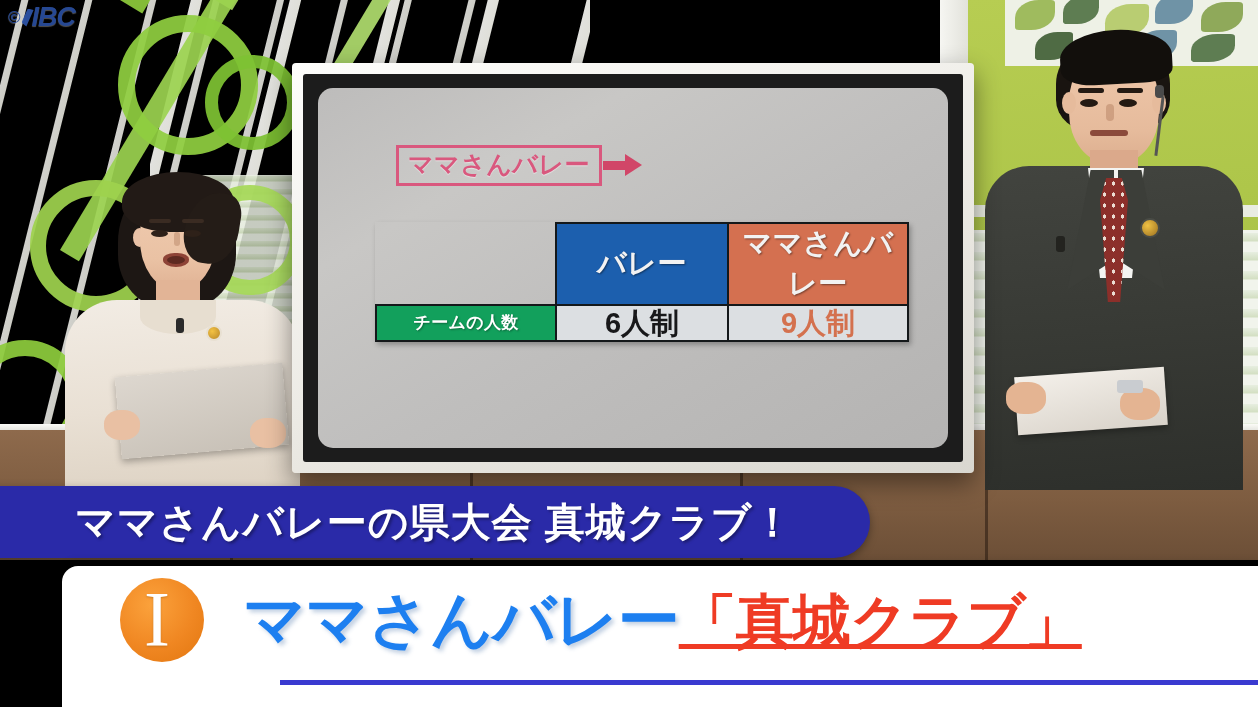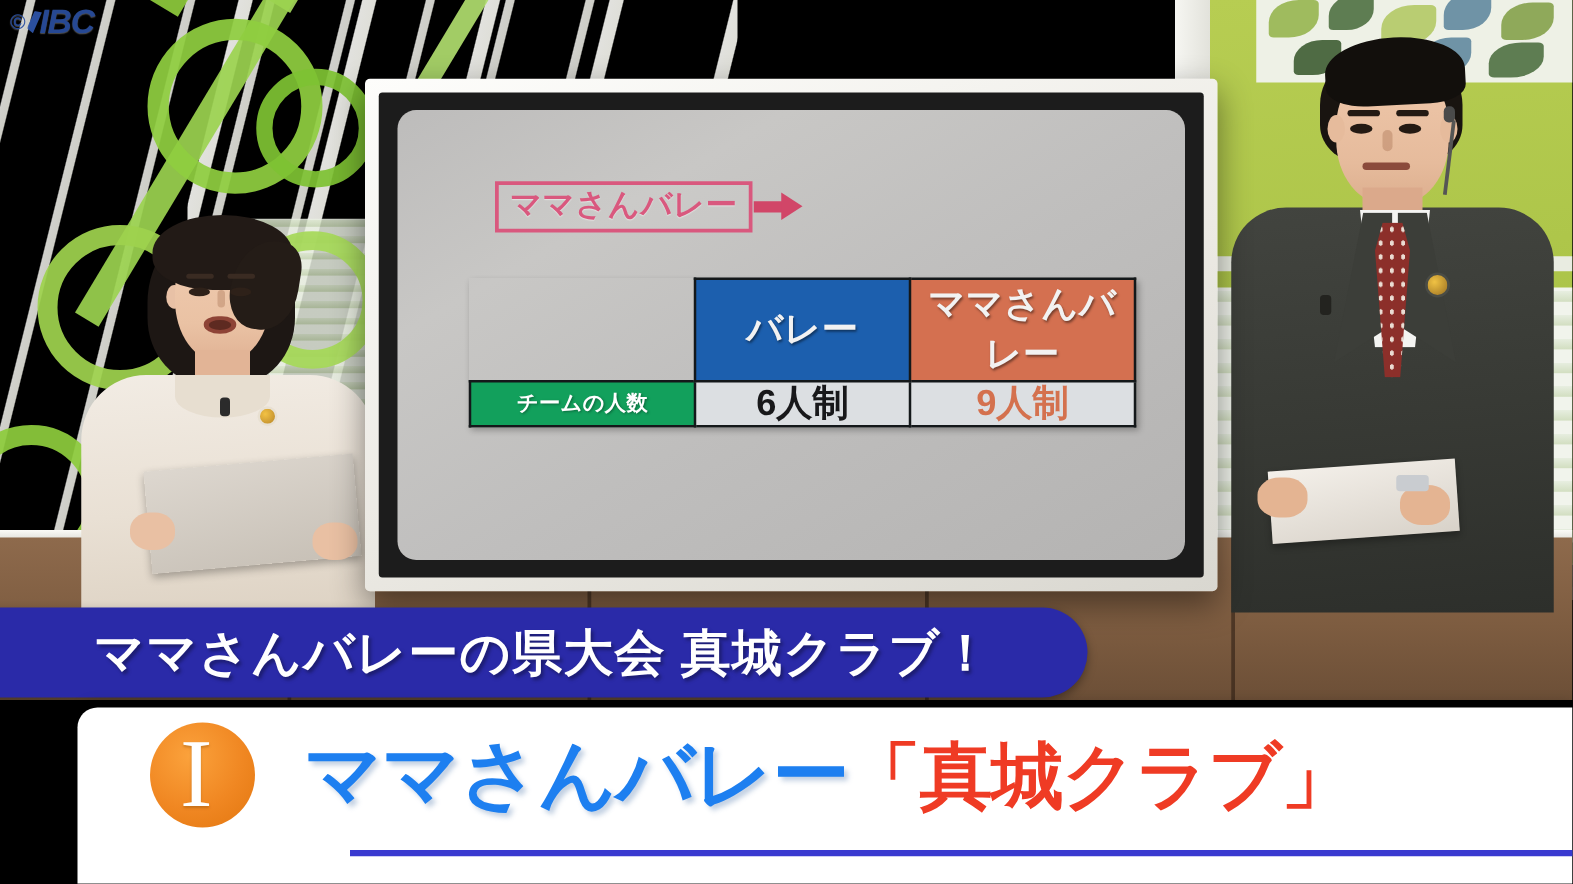--- a/index.html
+++ b/index.html
@@ -332,21 +332,21 @@
   }
   .headline { display: flex; align-items: baseline; margin-left: 2px; }
   .hl-blue {
     color: #1d7ff0; font-size: 62px; font-weight: 800; letter-spacing: -1px;
     text-shadow: 3px 3px 4px rgba(120,150,190,.45);
   }
   .hl-black {
     color: #1b1b1b; font-size: 58px; font-weight: 800; letter-spacing: -1px;
   }
   .hl-red {
-    color: #ef3b24; font-size: 58px; font-weight: 800; letter-spacing: -1px;
+    color: #ef3b24; font-size: 58px; font-weight: 800; letter-spacing: -1px; text-decoration: underline;
   }
   .underline-bar {
     position: absolute; left: 218px; top: 114px; width: 1040px; height: 5px;
     background: #3a3ad0;
   }
 
   
   .watermark {
     position: absolute; left: 8px; top: 2px;
     display: flex; align-items: center; gap: 1px;

